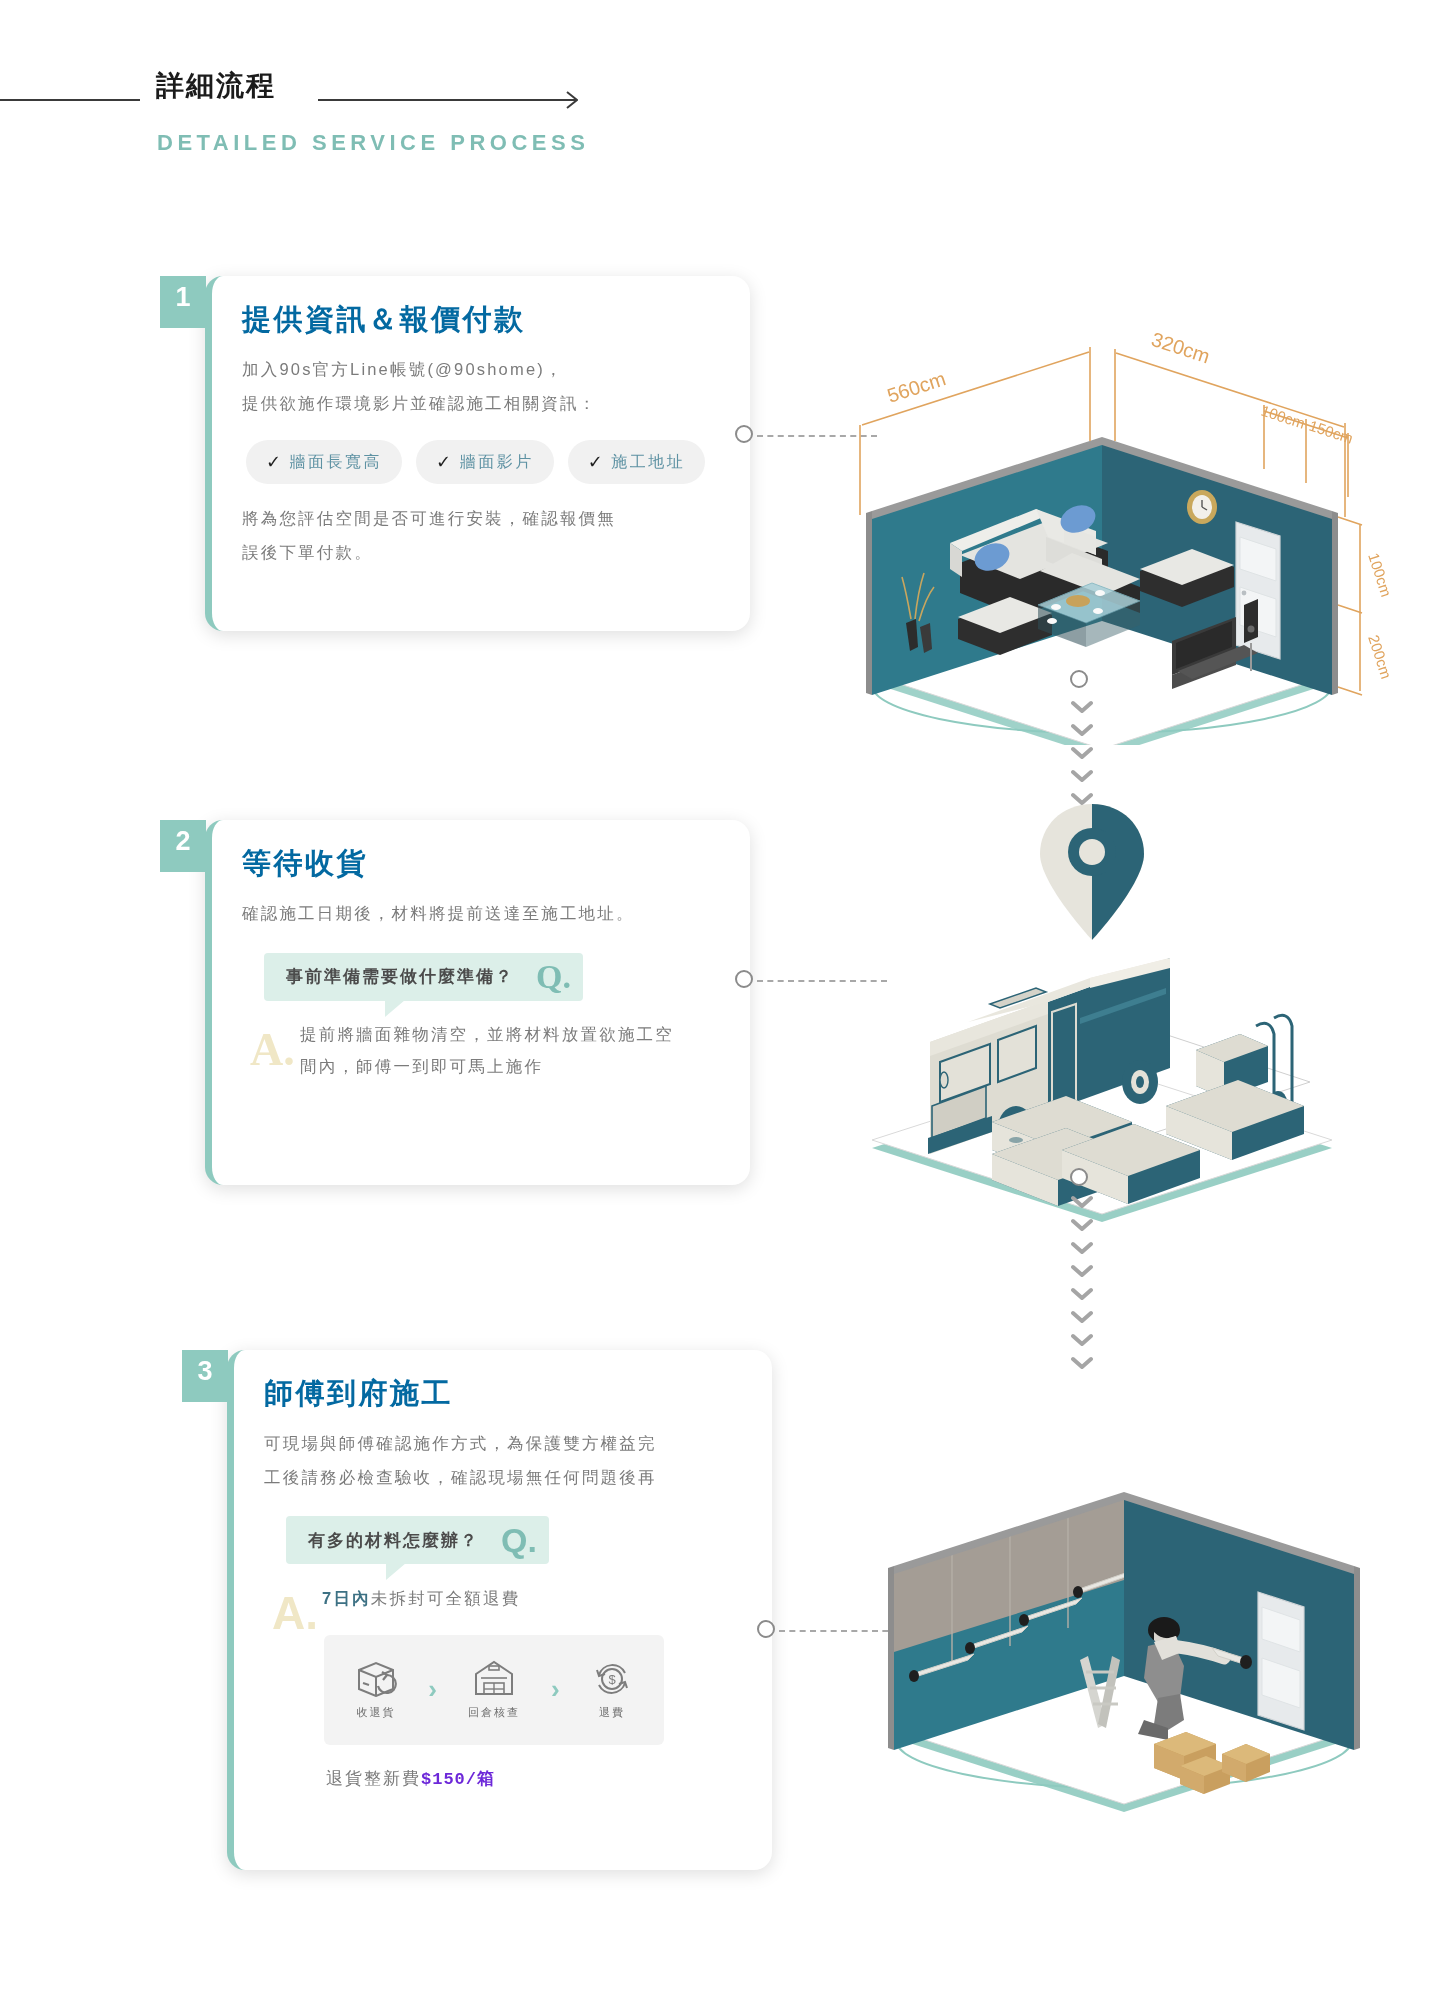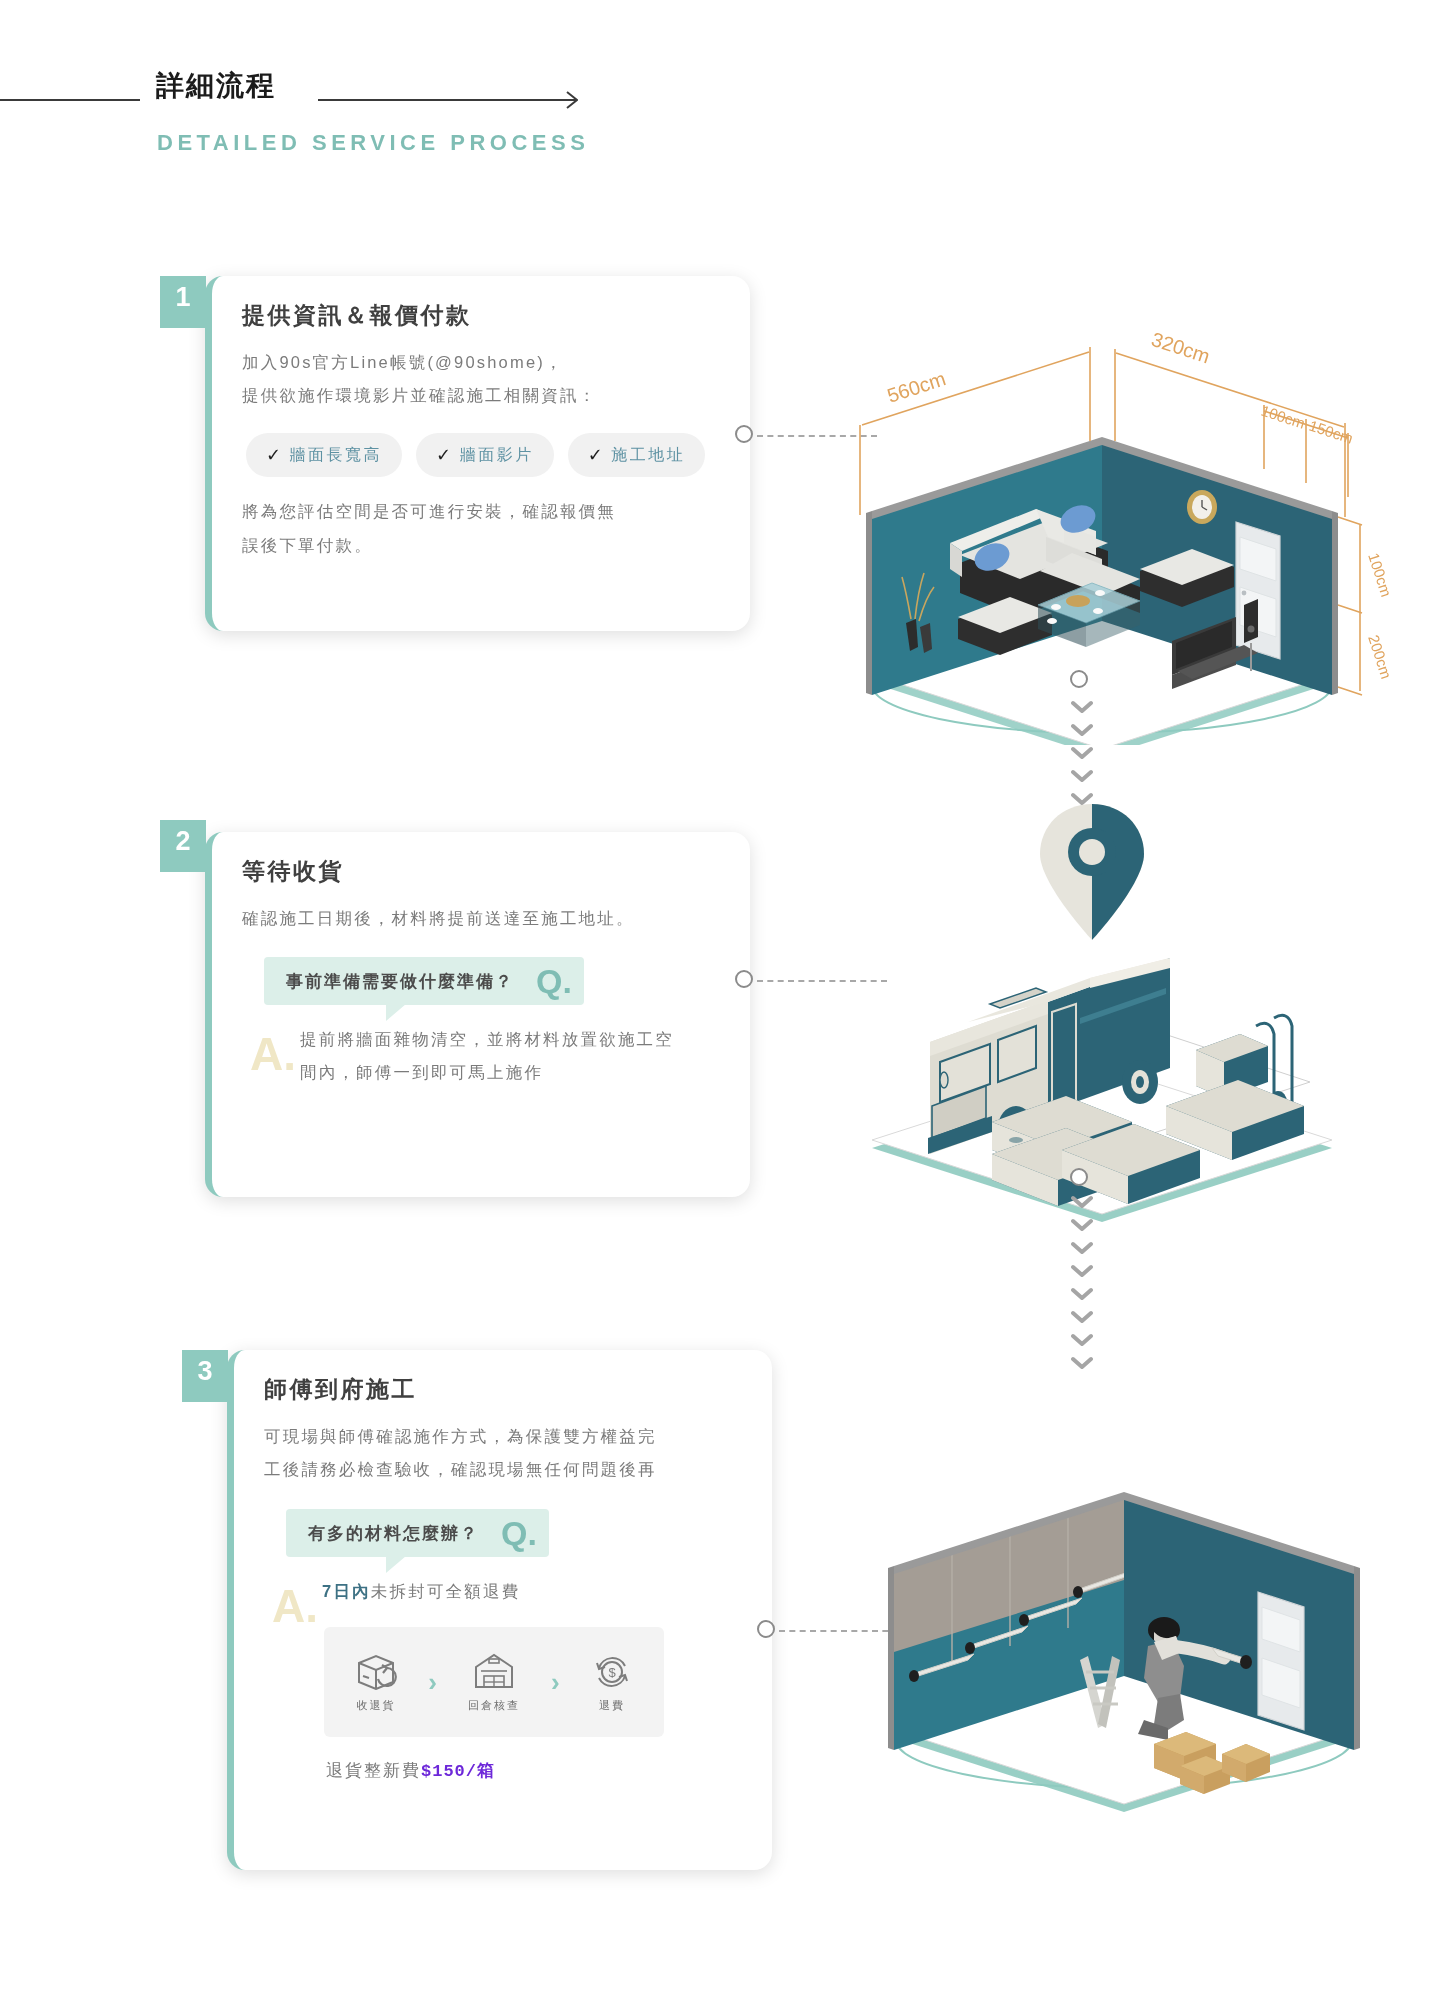--- a/index.html
+++ b/index.html
@@ -44,38 +44,38 @@
   
   .card {
     position:absolute; left:205px;
     width:545px;
     background:#ffffff;
     border-radius:18px;
     box-shadow:0 4px 18px rgba(0,0,0,0.13);
     border-left:7px solid #8ecabf;
   }
   .card-1 { top:16px; height:355px; }
-  .card-2 { top:22px; height:365px; }
+  .card-2 { top:10px; height:365px;font-family:Liberation Serif, serif; }
   .card-3 { top:10px; height:520px; }
 
   .badge {
     position:absolute; left:160px; top:0px;
     width:46px; height:52px;
     background:#8ecabf;
     color:#ffffff;
     font-size:27px; font-weight:600;
     display:flex; align-items:flex-start; justify-content:center;
     padding-top:6px;
     z-index:4;
   }
 
   .card-inner { padding:26px 34px 20px 30px; }
 
   .card-title {
-    font-size:23px; font-weight:bold; color:#404040;
+    font-size:29px; font-weight:bold; color:#0369a1;
     letter-spacing:2.5px; line-height:1.2;
     margin-bottom:16px;
   }
   .card-body {
     font-size:16.5px; color:#7b7b7b; letter-spacing:2.2px;
     line-height:2.05;
   }
 
   
   .tags { display:flex; gap:14px; margin:20px 0 18px 4px; }

